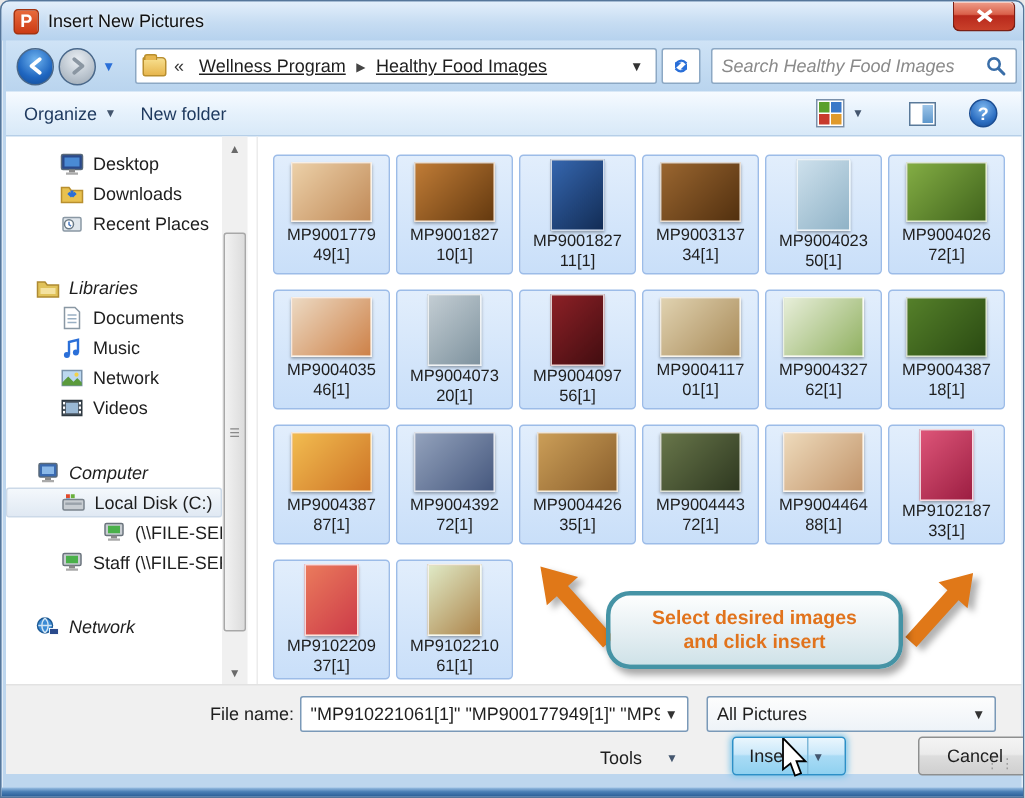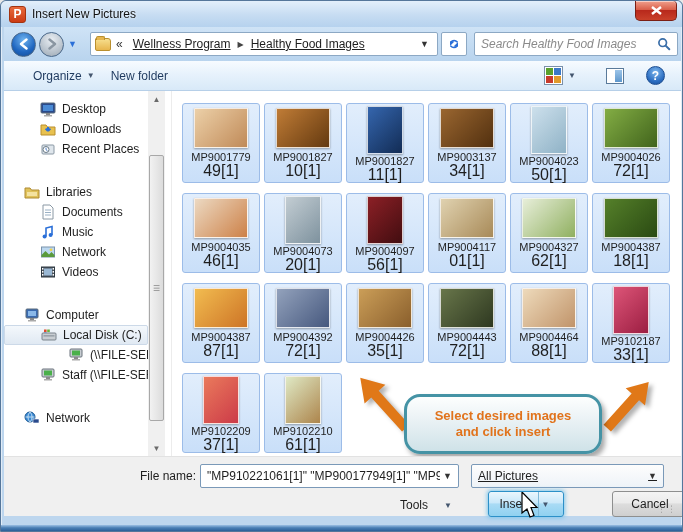--- a/index.html
+++ b/index.html
@@ -49,76 +49,76 @@
     background:#fff; border:1px solid #8ca8c4; border-radius:2px;
     display:flex; align-items:center; padding:0 6px; }
   .search-box input { border:none; outline:none; flex:1; font-size:12px; min-width:0;
     font-family:"Liberation Sans",sans-serif; }
   .search-box input::placeholder { font-style:italic; color:#8a8a8a; }
   
   .toolbar { position:absolute; left:3px; top:60px; width:677px; height:30px;
     background:linear-gradient(#f7fbff, #e7f2fc 45%, #d8e9f8);
     border-bottom:1px solid #b6cfe8; display:flex; align-items:center; }
   .tb-item { display:flex; align-items:center; gap:5px; padding:4px 8px; border-radius:3px; color:#1e395e; }
-  .tb-item.first { margin-left:21px; }
+  .tb-item.first { margin-left:4px; }
   .dd-arrow { font-size:8px; color:#44566e; }
   .tb-right { margin-left:auto; display:flex; align-items:center; gap:14px; padding-right:16px; }
   .views-grid { display:grid; grid-template-columns:7px 7px; grid-template-rows:7px 7px; gap:1px;
     border:1px solid #7a90aa; padding:1px; background:#fff; }
   .views-grid i { display:block; }
   .pane-icon { width:18px; height:16px; border:1px solid #5a7a9a; background:#fff; position:relative; }
   .pane-icon:after { content:""; position:absolute; right:1px; top:1px; bottom:1px; width:7px;
     background:linear-gradient(#9cc4e8,#5e97cc); }
   .help-btn { width:19px; height:19px; border-radius:50%; color:#fff; font-weight:bold; font-size:12px;
     background:radial-gradient(circle at 50% 30%, #7db7ee, #2a6cc0 65%, #1b4d92);
     border:1px solid #1b4d92; display:flex; align-items:center; justify-content:center; }
   
   .body { position:absolute; left:3px; top:90px; width:677px; height:365px; background:#fff; }
   .sidebar { position:absolute; left:0; top:0; width:144px; height:365px; padding-top:8px; overflow:hidden; }
   .side-item { height:20px; display:flex; align-items:center; gap:6px; white-space:nowrap; overflow:hidden; }
   .side-item .lvl1 { width:14px; flex:0 0 auto;} .side-item .lvl2 { width:30px; flex:0 0 auto;}
-  .side-item.group-gap { margin-top:23px; }
+  .side-item.group-gap { margin-top:23px;font-style:italic; }
   .side-item.selected { background:linear-gradient(#f4f8fc,#e0e9f3); border:1px solid #ccd9e8; border-radius:2px; }
   .side-icon { width:16px; height:16px; flex:0 0 auto; }
   .side-scroll { position:absolute; left:144px; top:0; width:17px; height:365px; background:#f0f0f0; }
   .scroll-arrow { position:absolute; left:0; width:17px; height:16px; color:#6a6a6a; font-size:8px;
     display:flex; align-items:center; justify-content:center; }
   .scroll-thumb { position:absolute; left:1px; top:64px; width:15px; height:266px;
     background:linear-gradient(90deg,#f2f2f2,#dcdcdc); border:1px solid #a8a8a8; border-radius:2px;
     display:flex; align-items:center; justify-content:center; color:#8a8a8a; font-size:8px; letter-spacing:0;}
   .file-area { position:absolute; left:167px; top:0; width:510px; height:365px; overflow:hidden;
     border-left:1px solid #ececec; }
   .grid { display:flex; flex-wrap:wrap; gap:10px 4px; padding:12px 0 0 10px; width:502px; }
   .tile { width:78px; height:80px; border:1px solid #9cbce8; border-radius:3px;
     background:linear-gradient(#e2eefc,#c9dff9); display:flex; flex-direction:column; align-items:center; }
   .thumb { margin-top:4px; border:1px solid rgba(255,255,255,.8); box-shadow:0 1px 2px rgba(0,0,0,.35); }
   .thumb.landscape { width:54px; height:40px; }
   .thumb.portrait  { width:36px; height:48px; margin-top:2px;}
   .tile .n1 { font-size:11px; line-height:13px; margin-top:3px; }
-  .tile .n2 { font-size:16px; line-height:13px; }
+  .tile .n2 { font-size:11px; line-height:13px; }
   .tile:has(.portrait) .n1 { margin-top:1px; }
   
-  .callout { position:absolute; left:232px; top:303px; width:198px; height:60px;
+  .callout { position:absolute; left:232px; top:303px; width:198px; height:52px;
     border:3px solid #4593a5; border-radius:16px;
     background:linear-gradient(#fdfefe,#e2edf1 60%,#cfe2e8);
     box-shadow:3px 4px 5px rgba(0,0,0,.35);
     display:flex; flex-direction:column; align-items:center; justify-content:center; }
   .callout div { color:#e1731c; font-weight:bold; font-size:13px; line-height:16px; }
   .arrow-svg { position:absolute; filter:drop-shadow(4px 3px 2px rgba(0,0,0,.3)); }
   .arrow-left  { left:183px; top:276px; }
   .arrow-right { left:431px; top:281px; }
   
   .footer { position:absolute; left:3px; top:455px; width:677px; height:60px; background:#f0f0f0;
     border-top:1px solid #e2e2e2; }
   .fn-label { position:absolute; left:130px; top:12px; width:62px; text-align:right; }
   .combo { position:absolute; background:#fff; border:1px solid #7a99b8; border-radius:2px;
     display:flex; align-items:center; padding:0 3px 0 6px; }
   .combo-filename { left:196px; top:7px; width:259px; height:24px; }
   .combo-filetype { left:467px; top:7px; width:193px; height:24px;
-    background:linear-gradient(#fdfdfd,#eef3f8);text-decoration:underline; }
+    background:linear-gradient(#fdfdfd,#eef3f8); }
   .combo .val { flex:1; white-space:nowrap; overflow:hidden; }
   .combo .dd { color:#333; font-size:9px; padding:0 3px; }
   .tools-btn { position:absolute; left:388px; top:36px; height:24px; display:flex; align-items:center; gap:16px; padding:0 8px; }
   .btn { position:absolute; height:26px; border-radius:3px; display:flex; align-items:center; justify-content:center; }
   .btn-insert { left:484px; top:34px; width:76px; border:1px solid #2c90c8;
     background:linear-gradient(#eaf6fd,#c9e8fa 45%,#a9dbf5 50%,#90d1f0);
     box-shadow:0 0 4px 1px #7ec6ea; }
   .btn-insert .split { width:15px; align-self:stretch; border-left:1px solid #7fb8d8;
     display:flex; align-items:center; justify-content:center; margin-left:8px; }
   .btn-cancel { left:608px; top:34px; width:76px; border:1px solid #8e8f8f;

